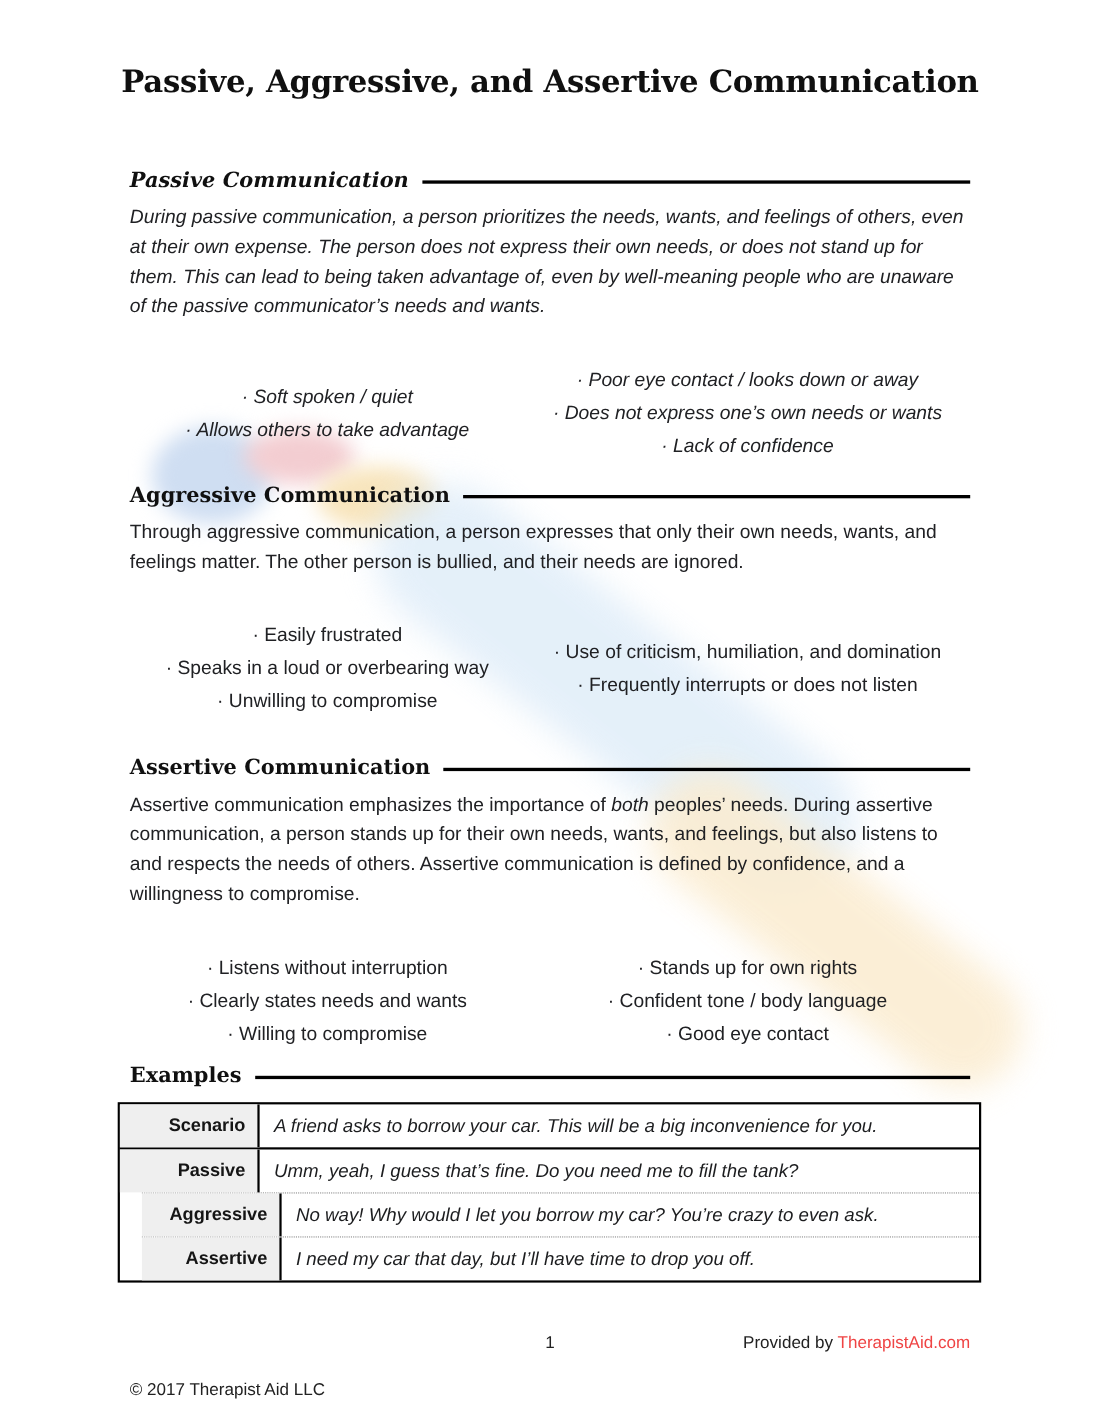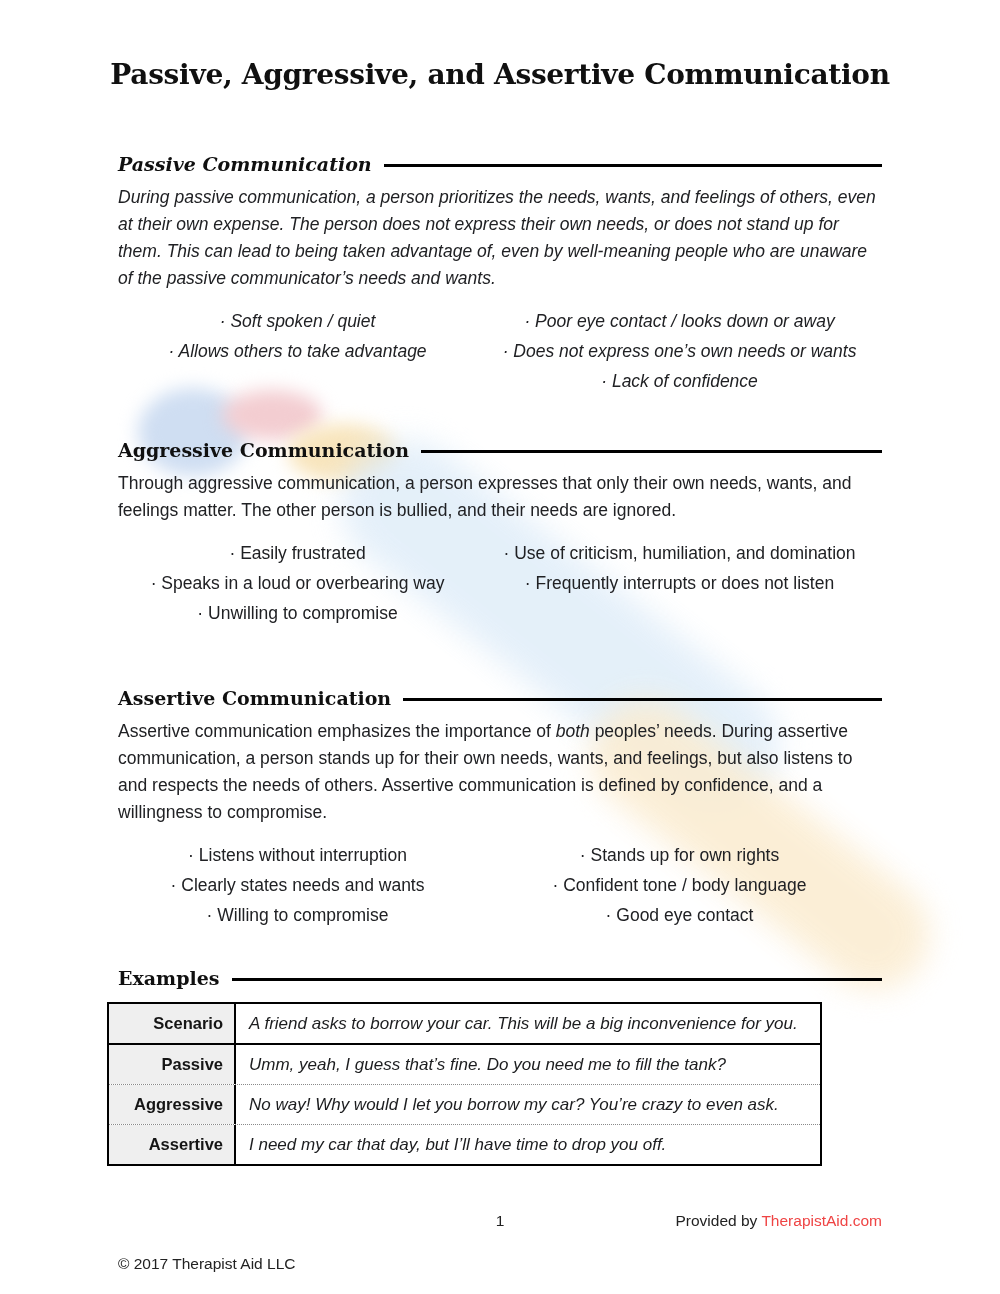--- a/index.html
+++ b/index.html
@@ -59,38 +59,38 @@
     flex: 1; height: 3px; background: #000000;
     margin-left: 12px; margin-top: 2px;
   }
 
   p.body {
     margin: 8px 0 0 0;
     font-size: 17.5px; line-height: 27px; color: #202124;
   }
   p.body em { font-style: italic; }
 
-  .bullets { display: flex; margin-top: 14px; }
+  .bullets { display: flex; margin-top: 38px; align-items: center; }
   .bcol-left  { width: 47%; }
   .bcol-right { width: 53%; }
   .bullet {
     text-align: center; font-size: 17.5px; line-height: 30px;
     white-space: nowrap; color: #202124;
   }
 
   
   .extable {
     position: absolute; left: -11px; top: 36px;
-    width: 715px; box-sizing: border-box;
+    width: 785px; box-sizing: border-box;
     border: 2px solid #000000;
     background: #ffffff;
   }
   .ex-row { display: flex; height: 39px; }
   .ex-row.sep-solid  { border-top: 2px solid #000000; }
-  .ex-row.sep-dotted { border-top: 1px dotted #8a8a8a; }
+  .ex-row.sep-dotted { border-top: 1px dotted #8a8a8a; margin-left: 20px; }
   .ex-label {
     width: 127px; box-sizing: border-box;
     background: #efefef;
     border-right: 2px solid #000000;
     display: flex; align-items: center; justify-content: flex-end;
     padding-right: 11px;
     font-weight: 700; font-size: 16.5px; color: #151515;
   }
   .ex-text {
     flex: 1; display: flex; align-items: center;

